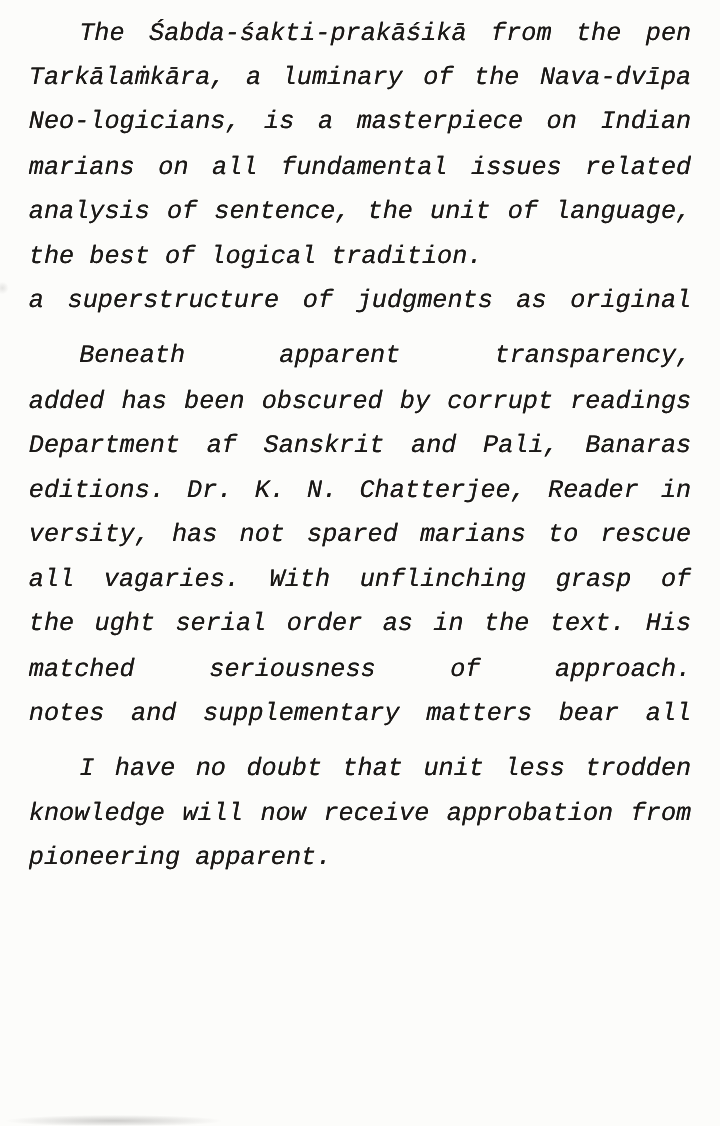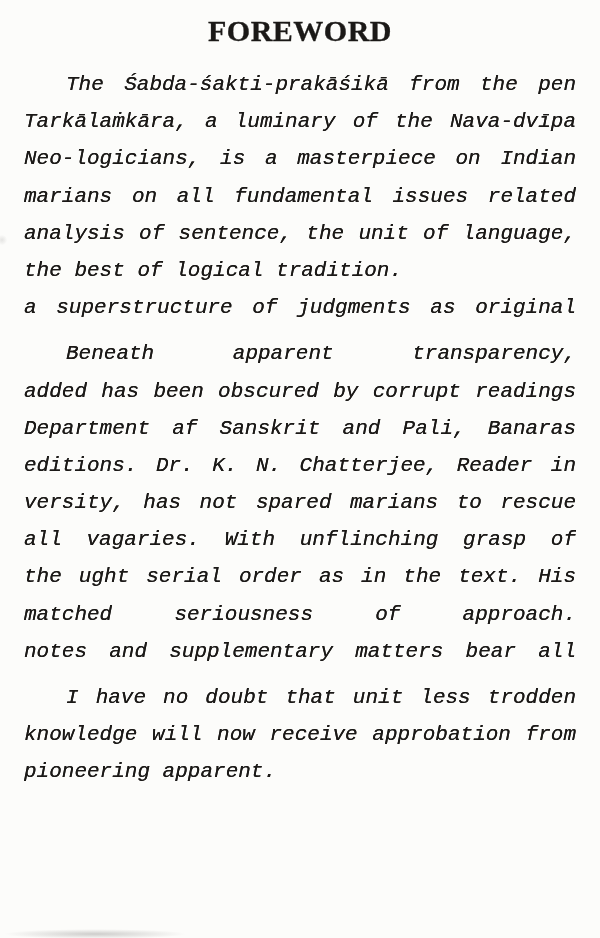--- a/index.html
+++ b/index.html
@@ -53,21 +53,20 @@
     height: 37.2px;
     overflow: hidden;
   }
   .line.first { text-indent: 42px; }
   .line.last  { text-align-last: left; }
 </style>
 </head>
 <body>
 
 <div class="page">
-  <h1 class="title">FOREWORD</h1>
   <div class="body-text">
       <div class="paragraph">
         <div class="line first">The Śabda-śakti-prakāśikā from the pen of Jagadiśa</div>
         <div class="line">Tarkālaṁkāra, a luminary of the Nava-dvīpa Indian of</div>
         <div class="line">Neo-logicians, is a masterpiece on Indian Semantics. It</div>
         <div class="line">marians on all fundamental issues related to the semantic</div>
         <div class="line">analysis of sentence, the unit of language, and ekes out</div>
         <div class="line last">the best of logical tradition.</div>
         <div class="line">a superstructure of judgments as original as based on</div>
       </div>

